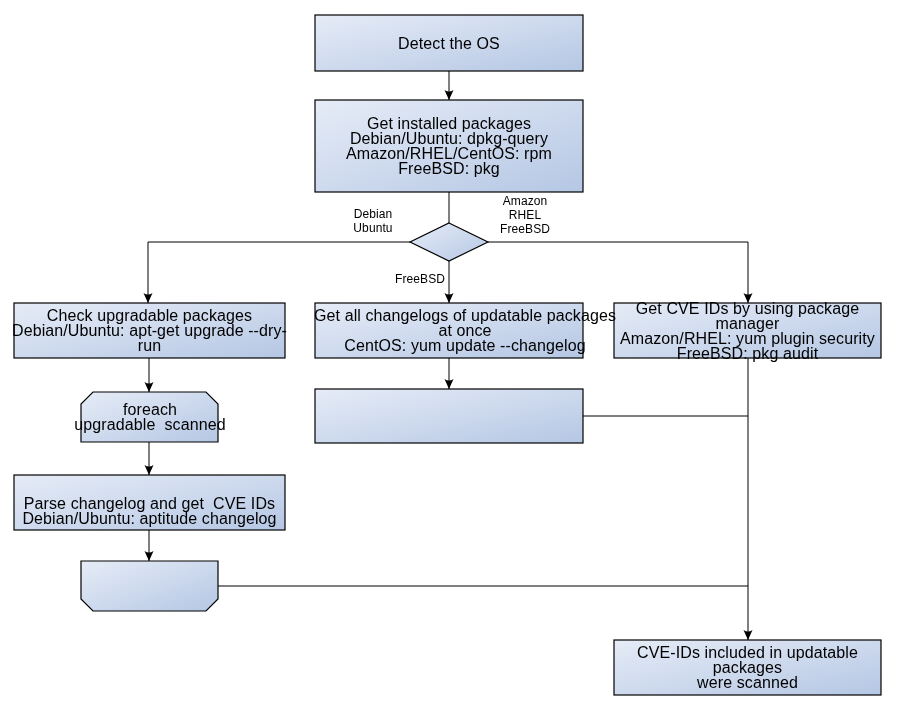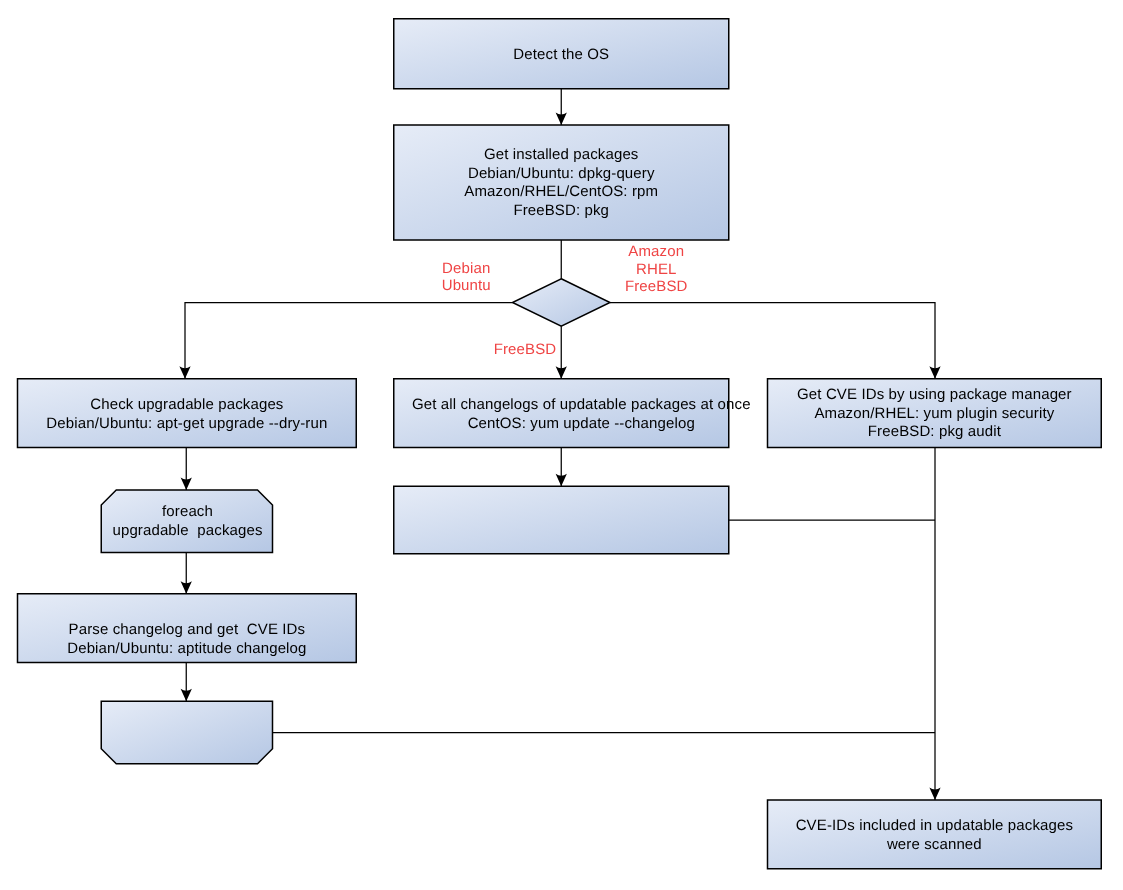--- a/index.html
+++ b/index.html
@@ -20,33 +20,33 @@
     left: 0;
     top: 0;
   }
   .node-label {
     position: absolute;
     display: flex;
     align-items: center;
     justify-content: center;
     text-align: center;
     white-space: pre-wrap;
-    font-size: 12px;
+    font-size: 16px;
     line-height: 15px;
     color: #000000;
     letter-spacing: 0.1px;
     pointer-events: none;
   }
   .edge-label {
     position: absolute;
     text-align: center;
     white-space: pre-wrap;
     font-size: 12px;
     line-height: 14px;
-    color: #ef4444;
+    color: #000000;
     letter-spacing: 0.1px;
     pointer-events: none;
   }
 </style>
 </head>
 <body>
 
 <div id="canvas">
 
   <svg id="shapes" width="898" height="712" viewBox="0 0 898 712">
@@ -103,21 +103,21 @@
 
   <div class="node-label" style="left:303px; top:100px; width:292px; height:92px;">Get installed packages
 Debian/Ubuntu: dpkg-query
 Amazon/RHEL/CentOS: rpm
 FreeBSD: pkg</div>
 
   <div class="node-label" style="left:4px;   top:303px; width:291px; height:55px;">Check upgradable packages
 Debian/Ubuntu: apt-get upgrade --dry-run</div>
 
   <div class="node-label" style="left:71px;  top:391px; width:158px; height:51px;">foreach
-upgradable  packages</div>
+upgradable  scanned</div>
 
   <div class="node-label" style="left:4px;   top:475px; width:291px; height:71px;">Parse changelog and get  CVE IDs
 Debian/Ubuntu: aptitude changelog</div>
 
 
   <div class="node-label" style="left:310px; top:303px; width:310px; height:55px;">Get all changelogs of updatable packages at once
 CentOS: yum update --changelog</div>
 
 
   <div class="node-label" style="left:602px; top:303px; width:291px; height:55px;">Get CVE IDs by using package manager

